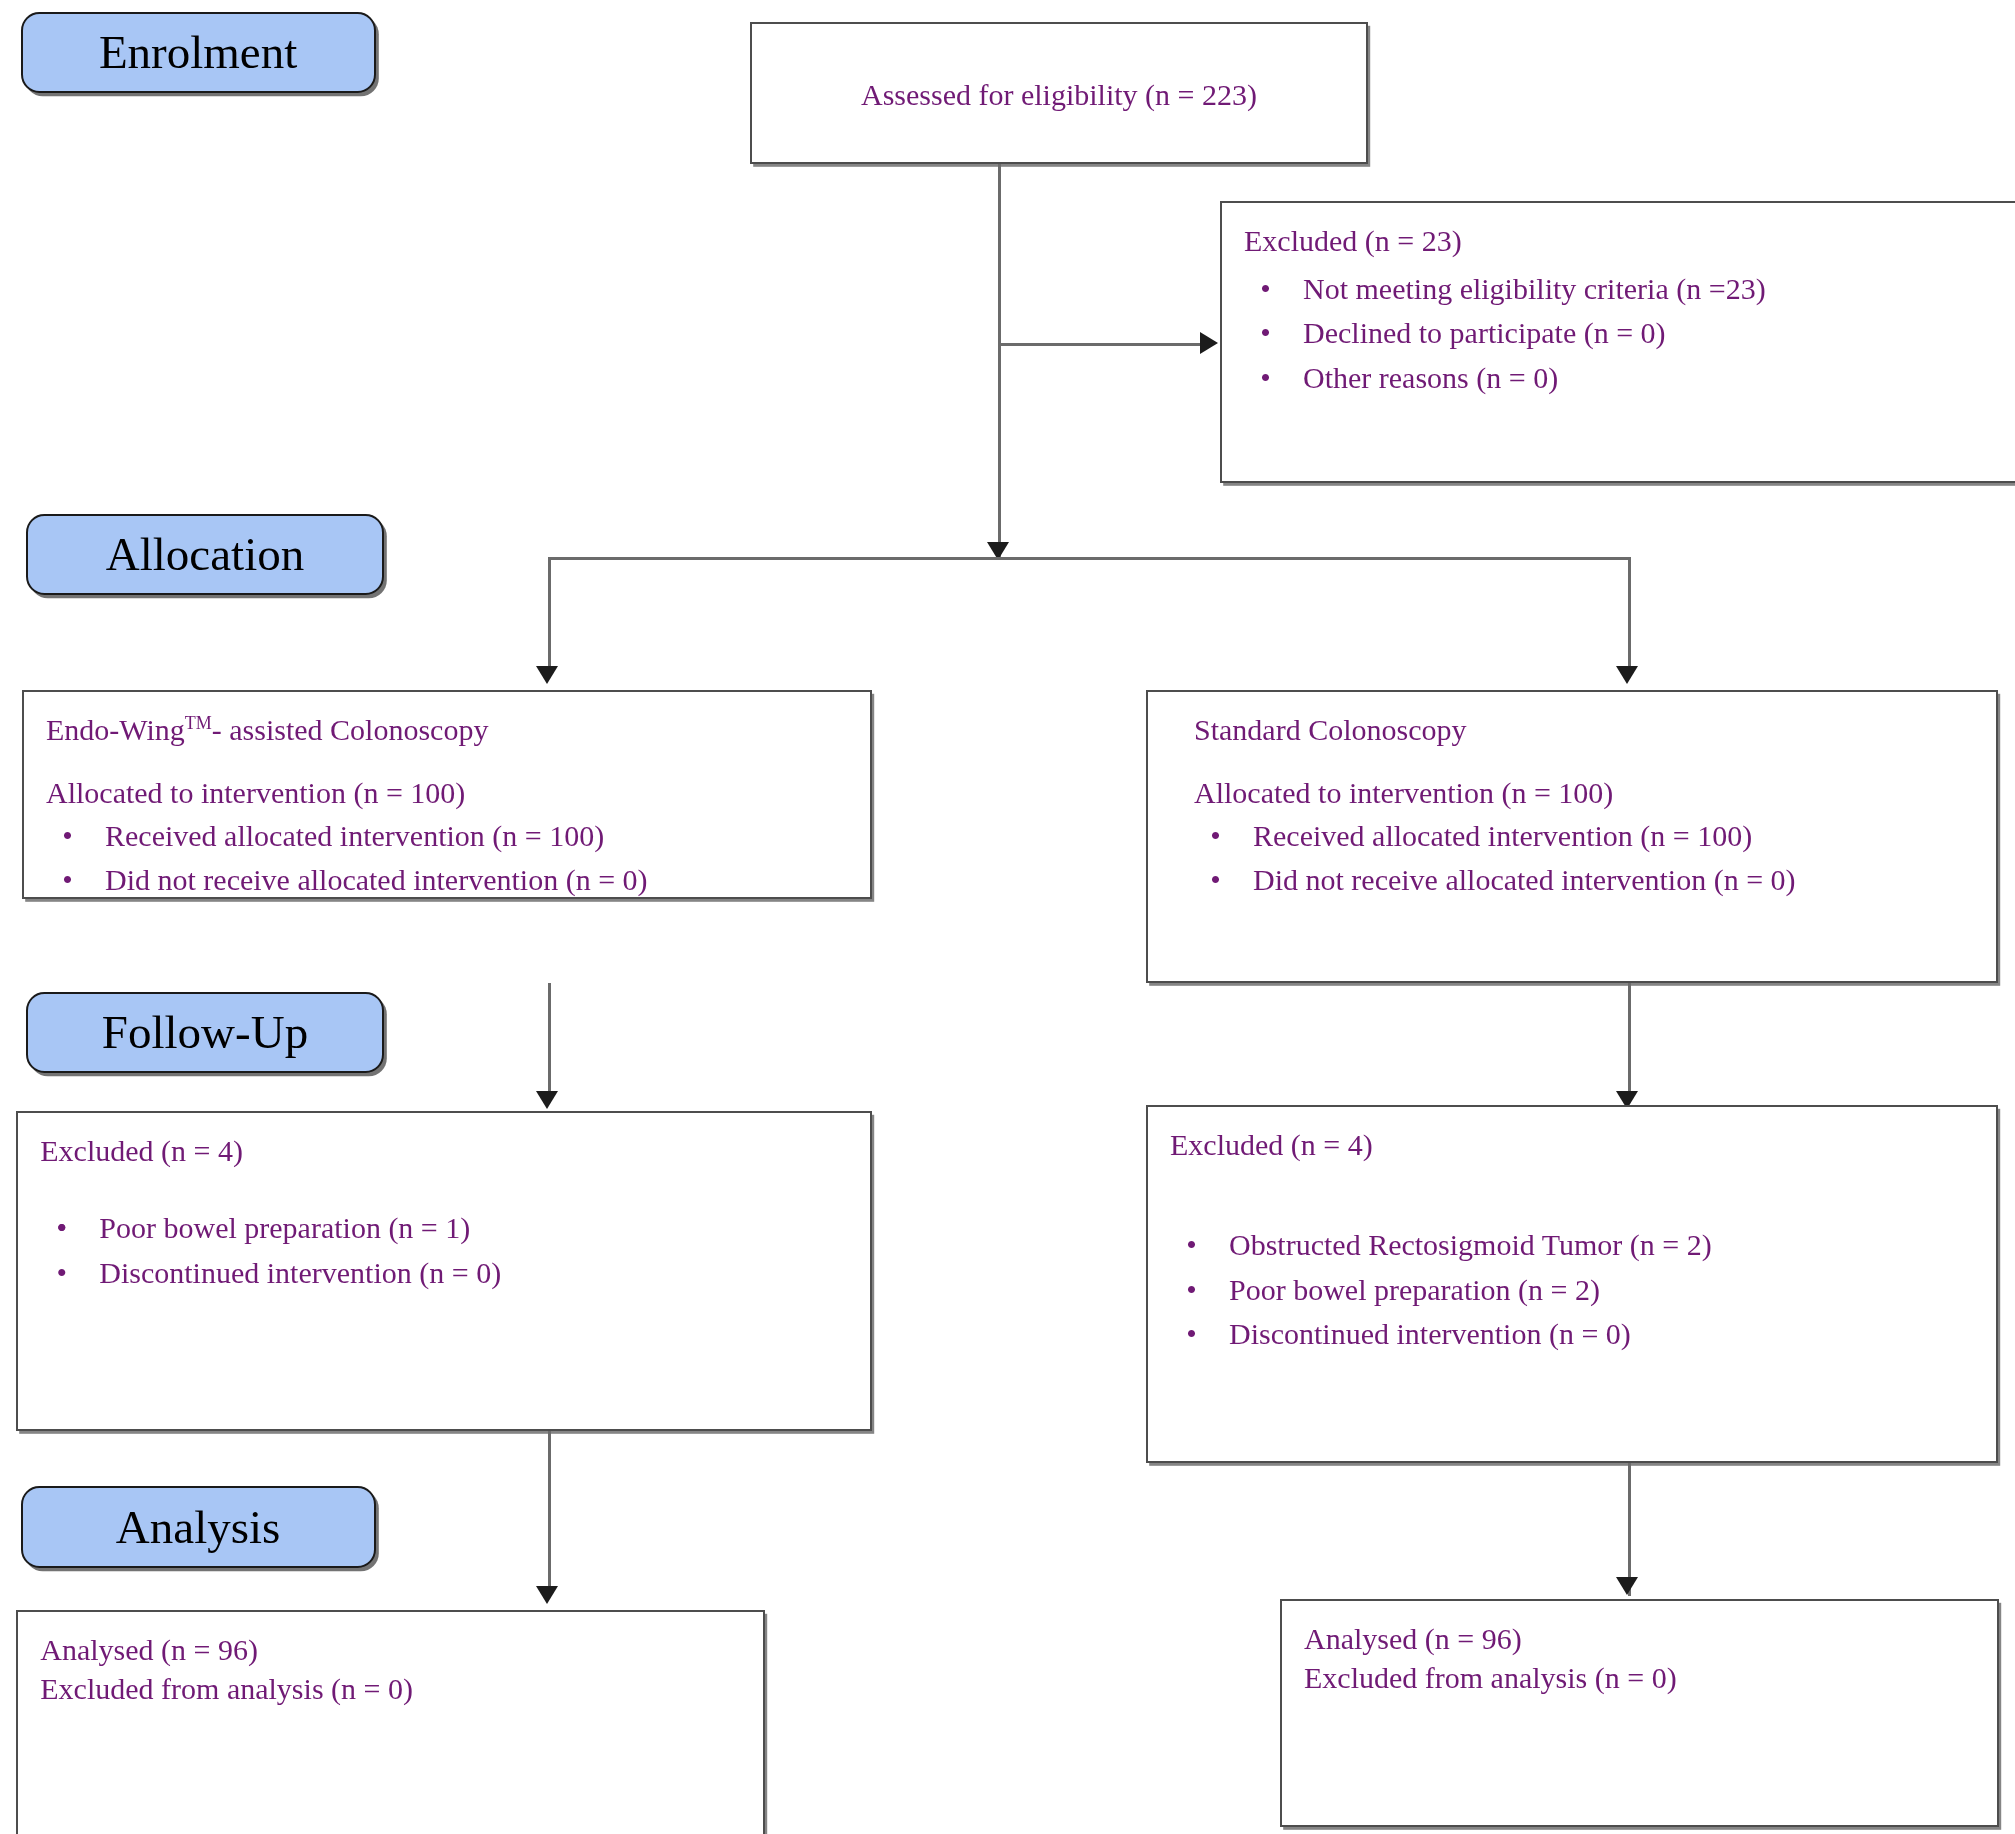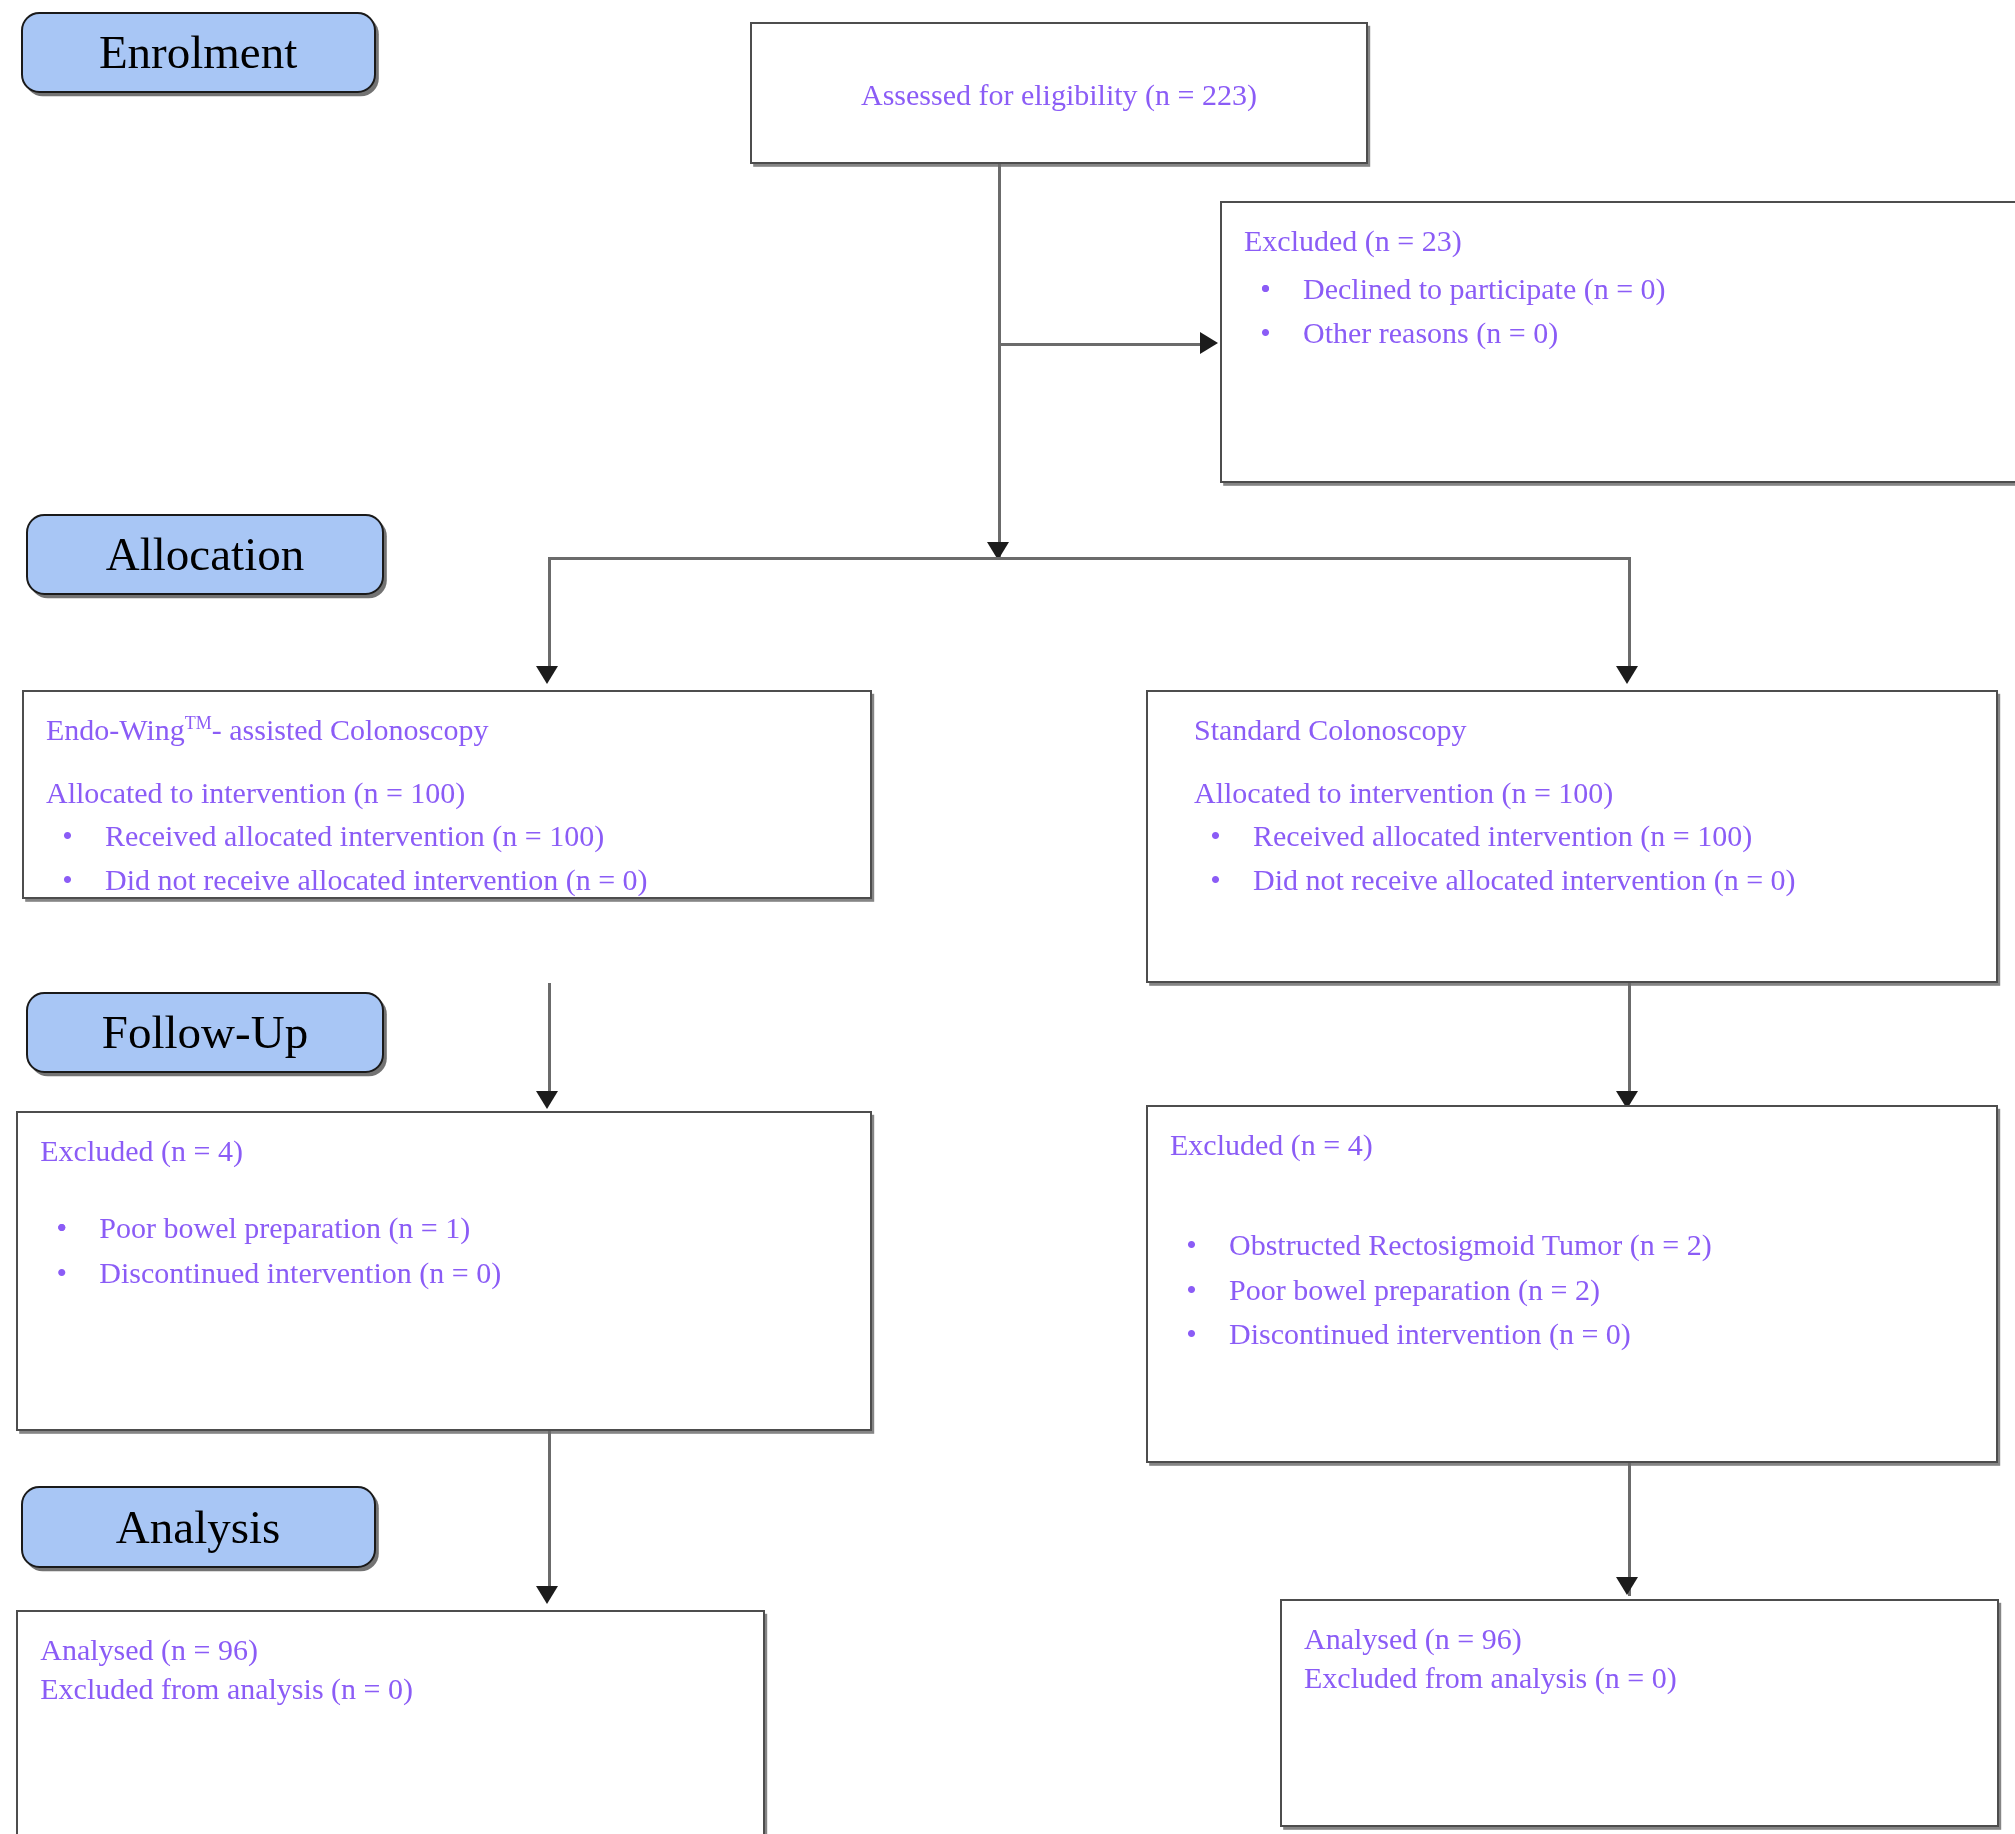--- a/index.html
+++ b/index.html
@@ -37,21 +37,21 @@
   
   .node-box {
     position: absolute;
     box-sizing: border-box;
     background: #ffffff;
     border: 2.2px solid #4d4d4d;
     box-shadow: 2.7px 3.3px 0 -0.5px rgba(120,120,120,0.9);
     padding: 18.4px 22px 16.3px 22px;
     font-size: 30px;
     line-height: 1.30;
-    color: #8b5cf6;
+    color: #701a75;
   }
   .node-box p {
     margin: 0 0 0 0;
   }
   .node-box p.gap {
     margin-top: 24px;
   }
   .node-box ul {
     list-style: none;
     margin: 8.7px 0 0 0;
@@ -130,20 +130,21 @@
 
   <div class="node-box" style="left:750px; top:22px; width:618px; height:142px; display:flex; align-items:center; justify-content:center;">
     <p>Assessed for eligibility (n = 223)</p>
   </div>
 
   <div class="node-box" style="left:1220px; top:201px; width:907px; height:282px;">
     <p>Excluded (n = 23)</p>
     <ul>
       <li>
         <span class="bullet">•</span>
+        <span>Not meeting eligibility criteria (n =23)</span>
       </li>
       <li>
         <span class="bullet">•</span>
         <span>Declined to participate (n = 0)</span>
       </li>
       <li>
         <span class="bullet">•</span>
         <span>Other reasons (n = 0)</span>
       </li>
     </ul>

